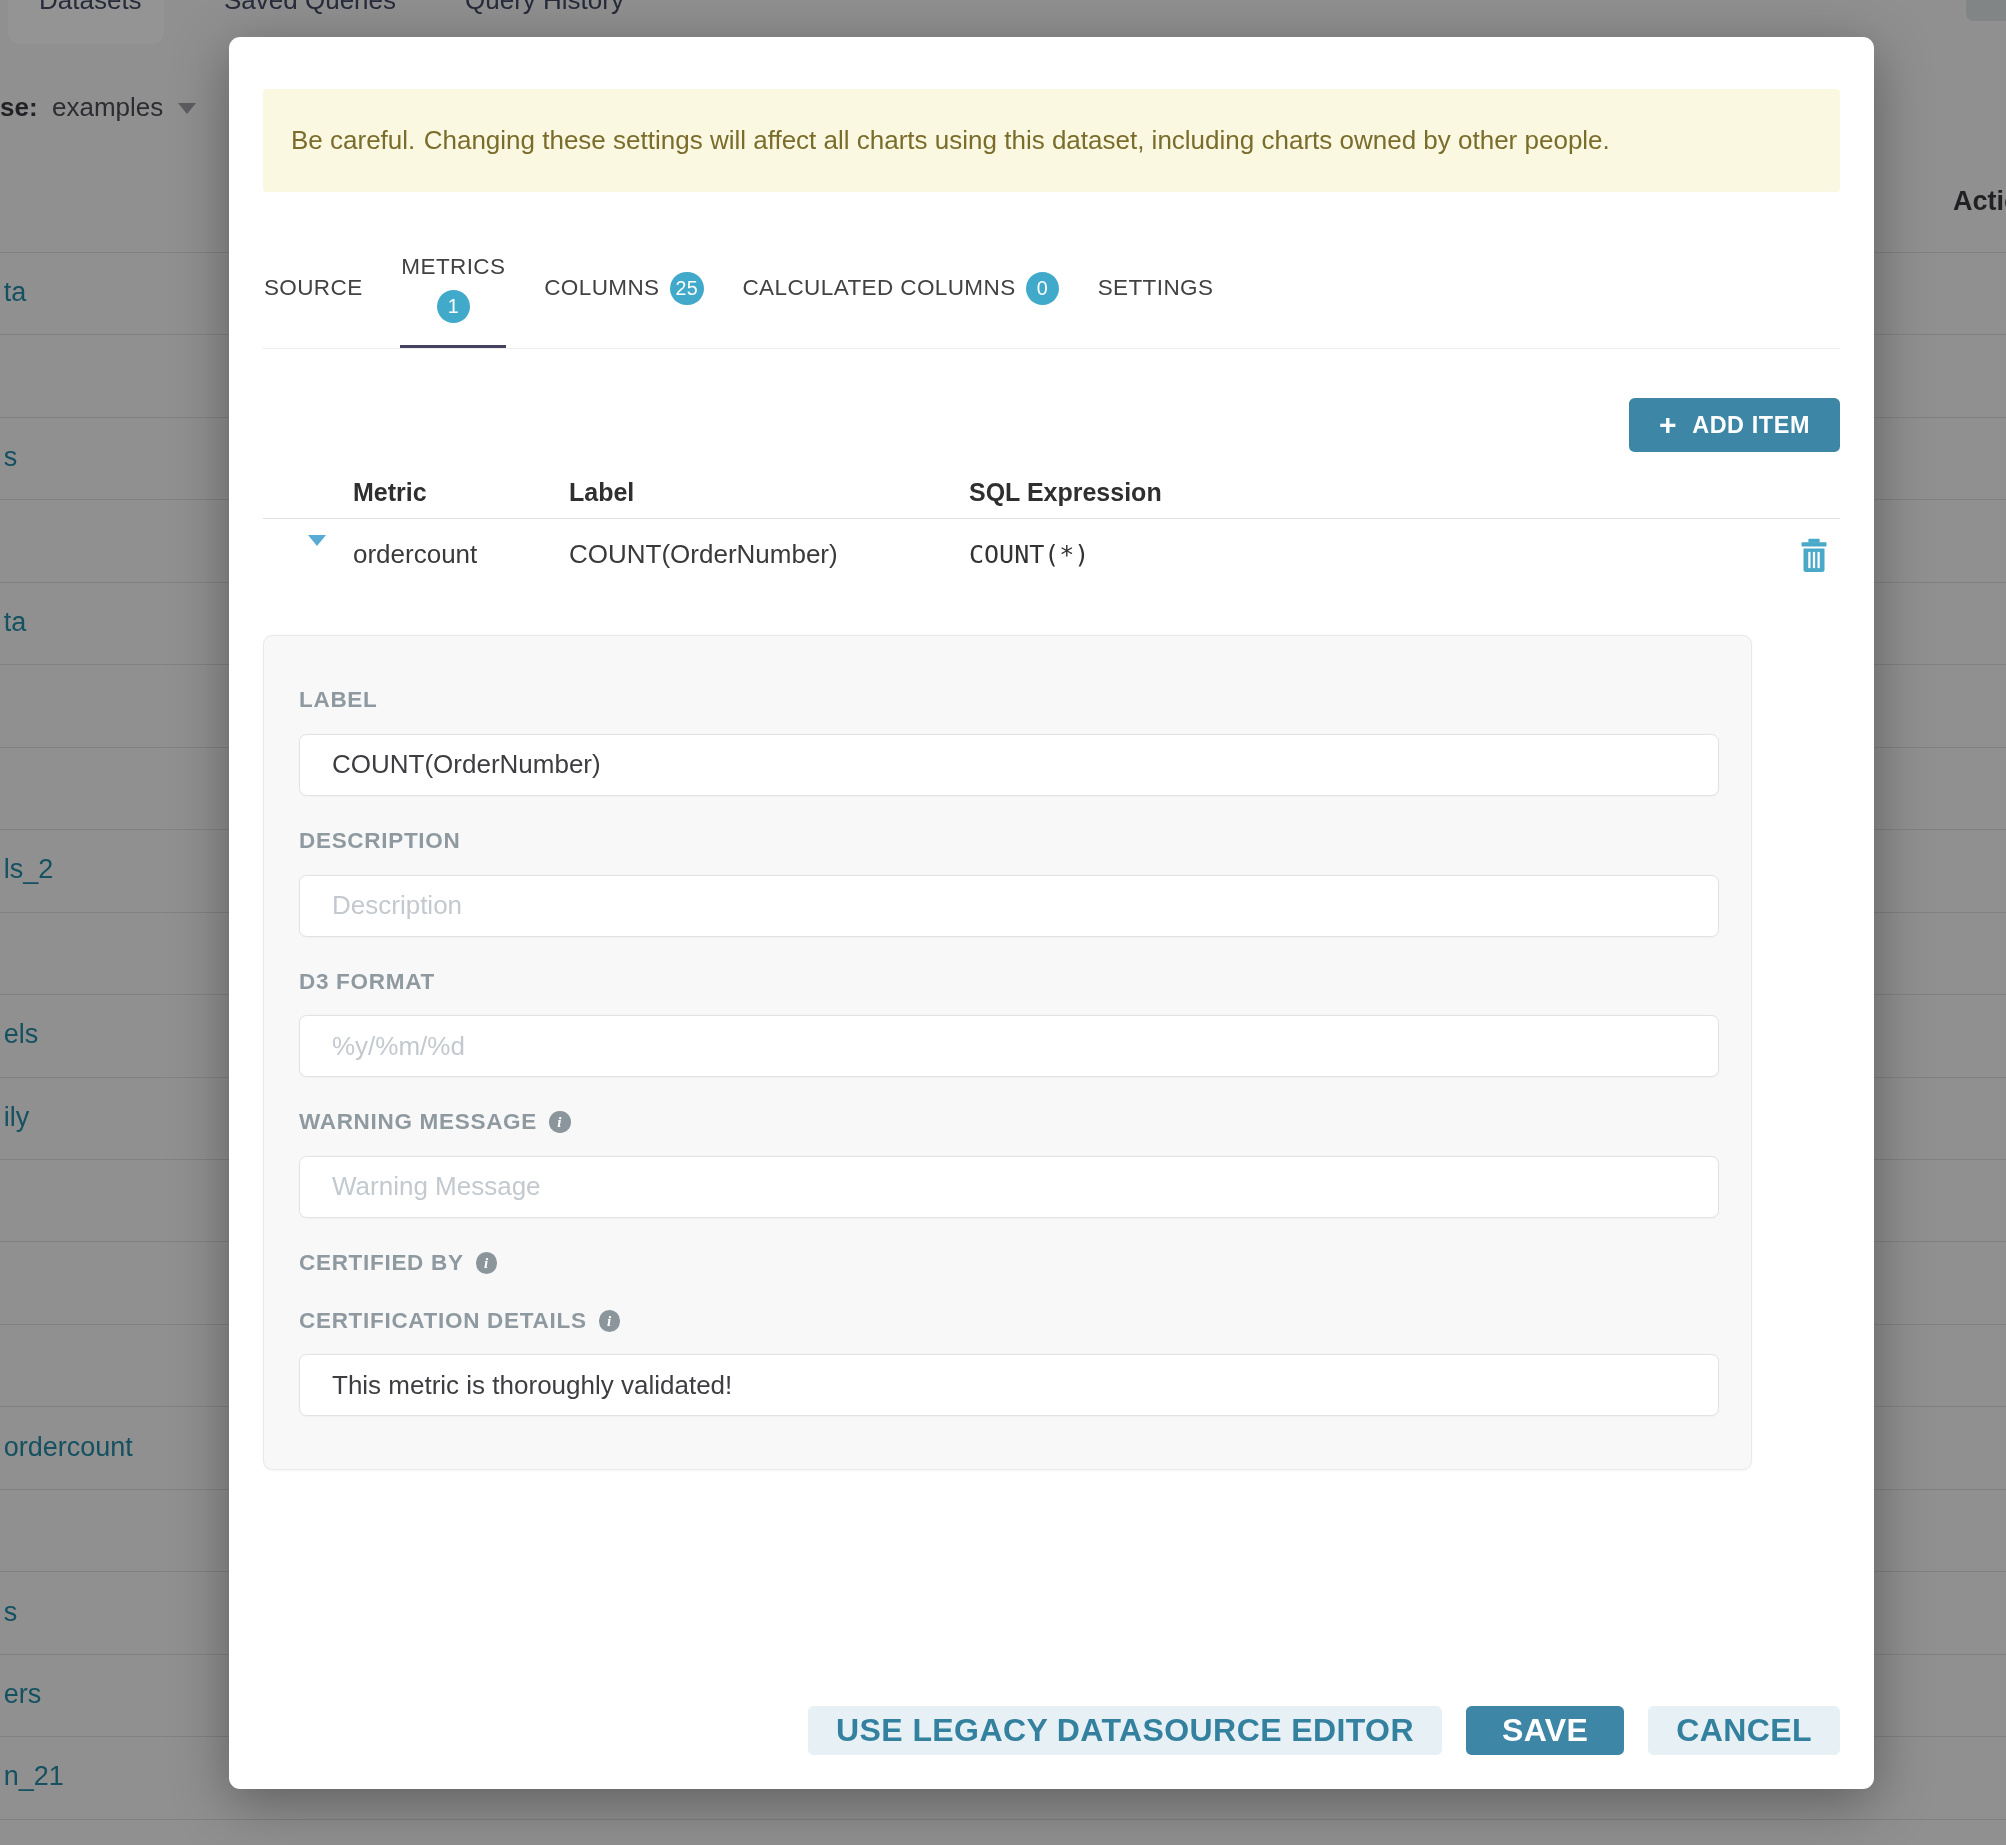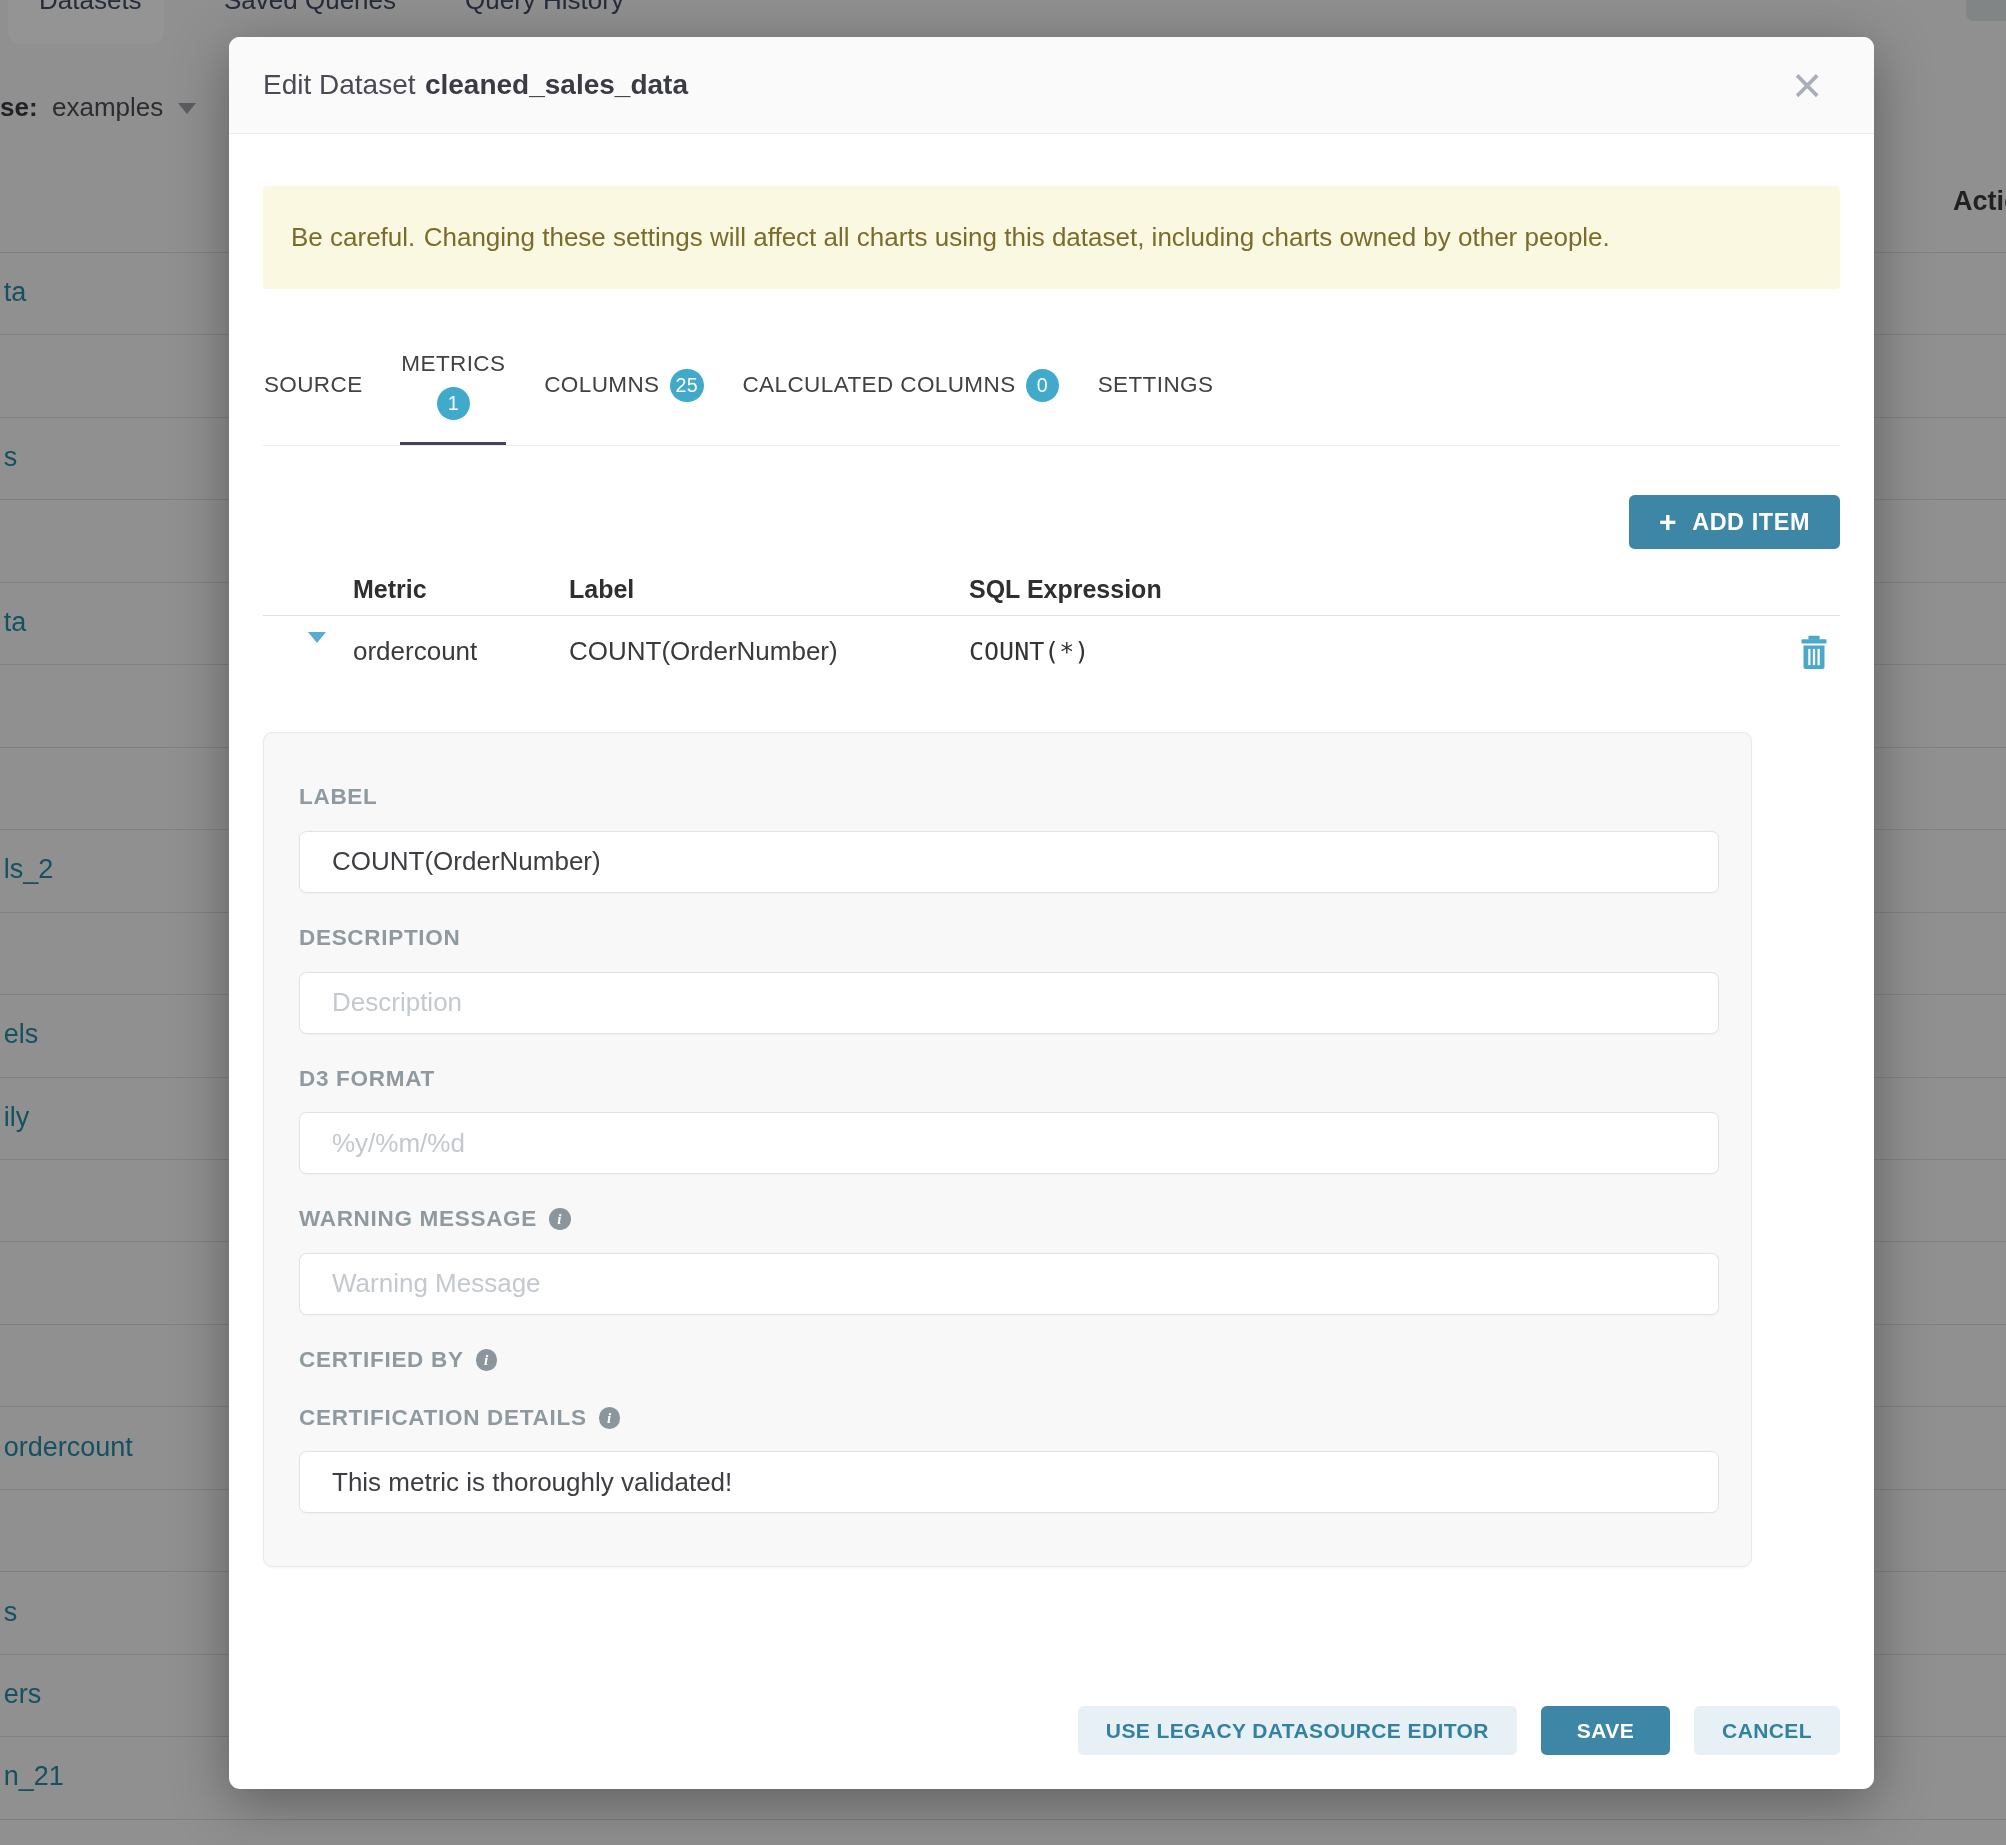--- a/index.html
+++ b/index.html
@@ -76,21 +76,21 @@
   .field-label{display:flex;align-items:center;gap:12px;font-size:22.5px;font-weight:600;
     color:var(--label_gray);letter-spacing:0.7px;margin-bottom:20.6px;line-height:26px;}
   .info-icon{width:21.5px;height:21.5px;border-radius:50%;background:#8a959c;color:#fff;
     font-family:"Liberation Serif","DejaVu Serif",serif;font-style:italic;font-weight:700;font-size:15px;
     display:inline-flex;align-items:center;justify-content:center;}
   .tinput{width:100%;height:62px;border:1.9px solid #e2e2e5;border-radius:7.5px;background:#fff;
     padding:0 32px;font-size:26px;color:#3d3d42;font-family:inherit;box-shadow:0 0.9px 1.9px rgba(0,0,0,.03);outline:none;}
   .tinput::placeholder{color:#c3c9ce;opacity:1;}
 
   .m-footer{margin-top:auto;padding:0 34px 34px;display:flex;justify-content:flex-end;align-items:center;gap:24px;flex:0 0 auto;}
-  .btn{height:49px;border:none;border-radius:5.6px;font-size:21px;font-weight:600;letter-spacing:0.4px;
+  .btn{height:49px;border:none;border-radius:5.6px;font-size:32px;font-weight:600;letter-spacing:0.4px;
     cursor:pointer;font-family:inherit;display:flex;align-items:center;}
   .btn-light{background:var(--light_button_bg);color:var(--light_button_text);padding:0 28px;}
   .btn-primary{background:var(--teal_button);color:#fff;padding:0 36px;}
 </style>
 </head>
 <body>
 
 <div id="backdrop">
   <div class="bg-pill"></div>
   <span class="bg-tab t0">Datasets</span>
@@ -134,26 +134,20 @@
       <span class="bg-frag" style="top: 1761px;">n_21</span>
     </div>
   <span class="bg-actions">Actio</span>
   <div class="bg-corner"></div>
 </div>
 
 <div id="overlay"></div>
 
 <div id="modal">
 
-  <div class="m-header">
-    <div class="m-title">
-      <span>Edit Dataset</span><b>cleaned_sales_data</b>
-    </div>
-    <button class="m-close">×</button>
-  </div>
 
   <div class="m-body">
 
     <div class="banner">
       <b>Be careful.</b>
       <span>Changing these settings will affect all charts using this dataset, including charts owned by other people.</span>
     </div>
 
     <div class="tabs">
       <div class="tab">

